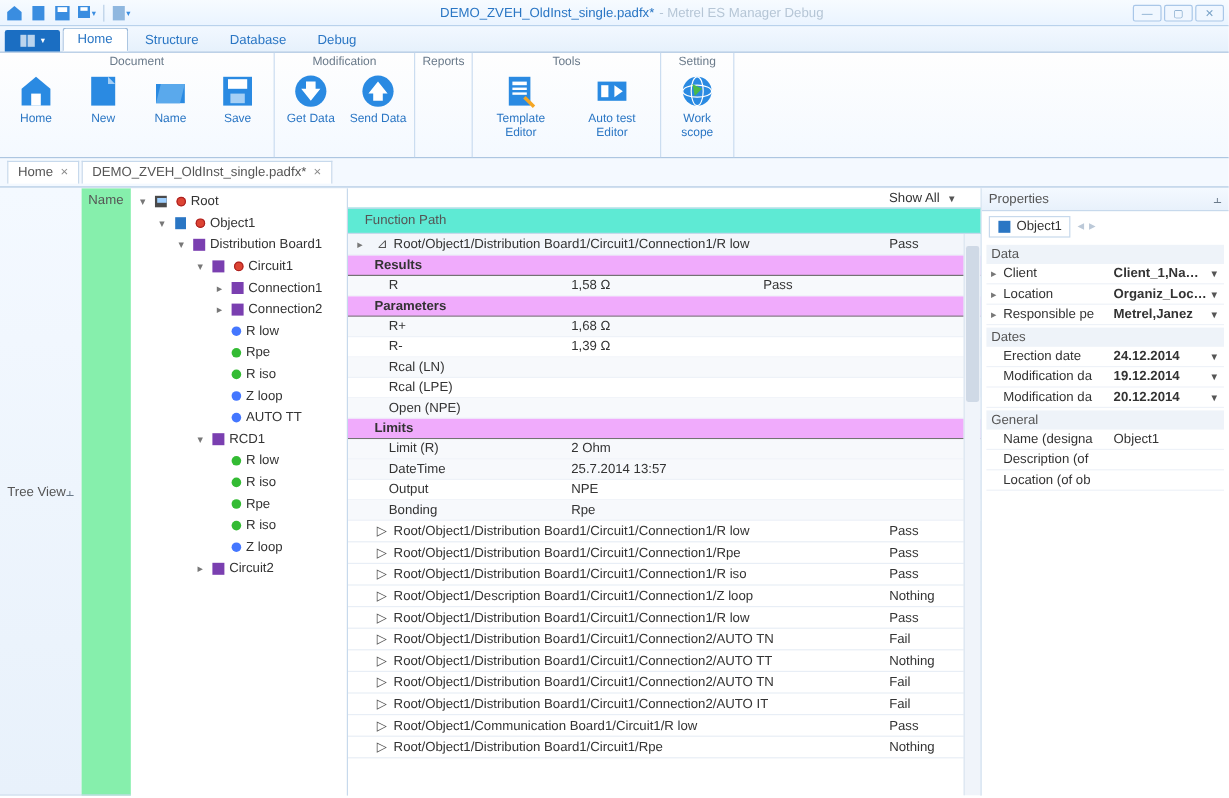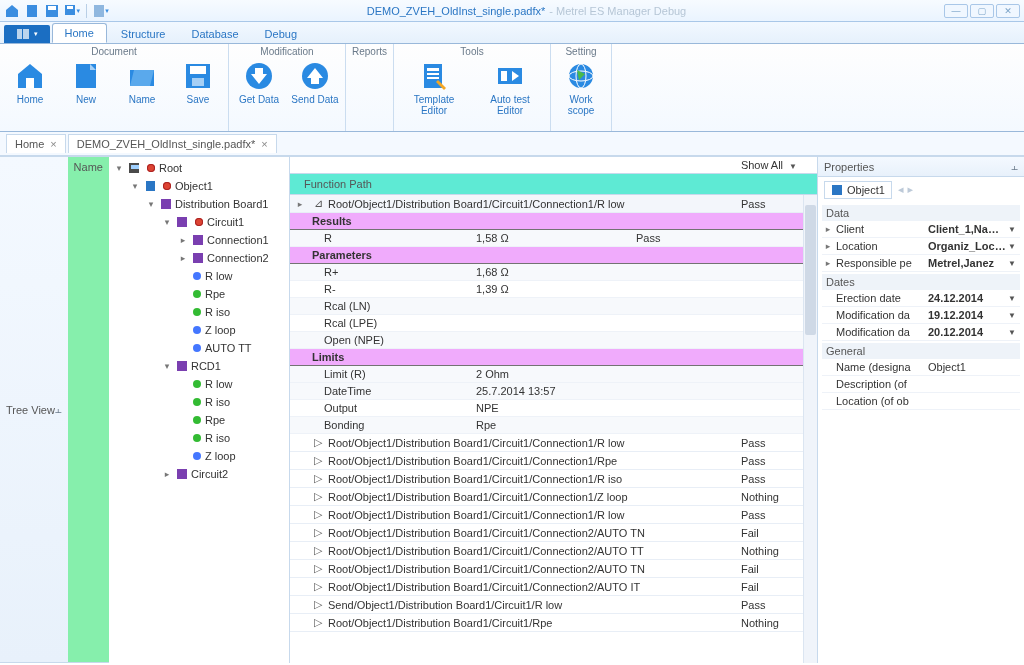--- a/index.html
+++ b/index.html
@@ -472,21 +472,21 @@
         </div>
         <div class="row">
           <div class="cell c-arrow"></div>
           <div class="cell c-exp">▷</div>
           <div class="cell c-path">Root/Object1/Distribution  Board1/Circuit1/Connection1/R iso</div>
           <div class="cell c-status">Pass</div>
         </div>
         <div class="row">
           <div class="cell c-arrow"></div>
           <div class="cell c-exp">▷</div>
-          <div class="cell c-path">Root/Object1/Distribution  Board1/Circuit1/Connection1/Z loop</div>
+          <div class="cell c-path">Root/Object1/Description  Board1/Circuit1/Connection1/Z loop</div>
           <div class="cell c-status">Nothing</div>
         </div>
         <div class="row">
           <div class="cell c-arrow"></div>
           <div class="cell c-exp">▷</div>
           <div class="cell c-path">Root/Object1/Distribution  Board1/Circuit1/Connection1/R low</div>
           <div class="cell c-status">Pass</div>
         </div>
         <div class="row">
           <div class="cell c-arrow"></div>
@@ -508,21 +508,21 @@
         </div>
         <div class="row">
           <div class="cell c-arrow"></div>
           <div class="cell c-exp">▷</div>
           <div class="cell c-path">Root/Object1/Distribution  Board1/Circuit1/Connection2/AUTO IT</div>
           <div class="cell c-status">Fail</div>
         </div>
         <div class="row">
           <div class="cell c-arrow"></div>
           <div class="cell c-exp">▷</div>
-          <div class="cell c-path">Send/Object1/Distribution  Board1/Circuit1/R low</div>
+          <div class="cell c-path">Root/Object1/Communication  Board1/Circuit1/R low</div>
           <div class="cell c-status">Pass</div>
         </div>
         <div class="row">
           <div class="cell c-arrow"></div>
           <div class="cell c-exp">▷</div>
           <div class="cell c-path">Root/Object1/Distribution  Board1/Circuit1/Rpe</div>
           <div class="cell c-status">Nothing</div>
         </div>
       <div class="scrollbar">
           <div class="thumb"></div>

